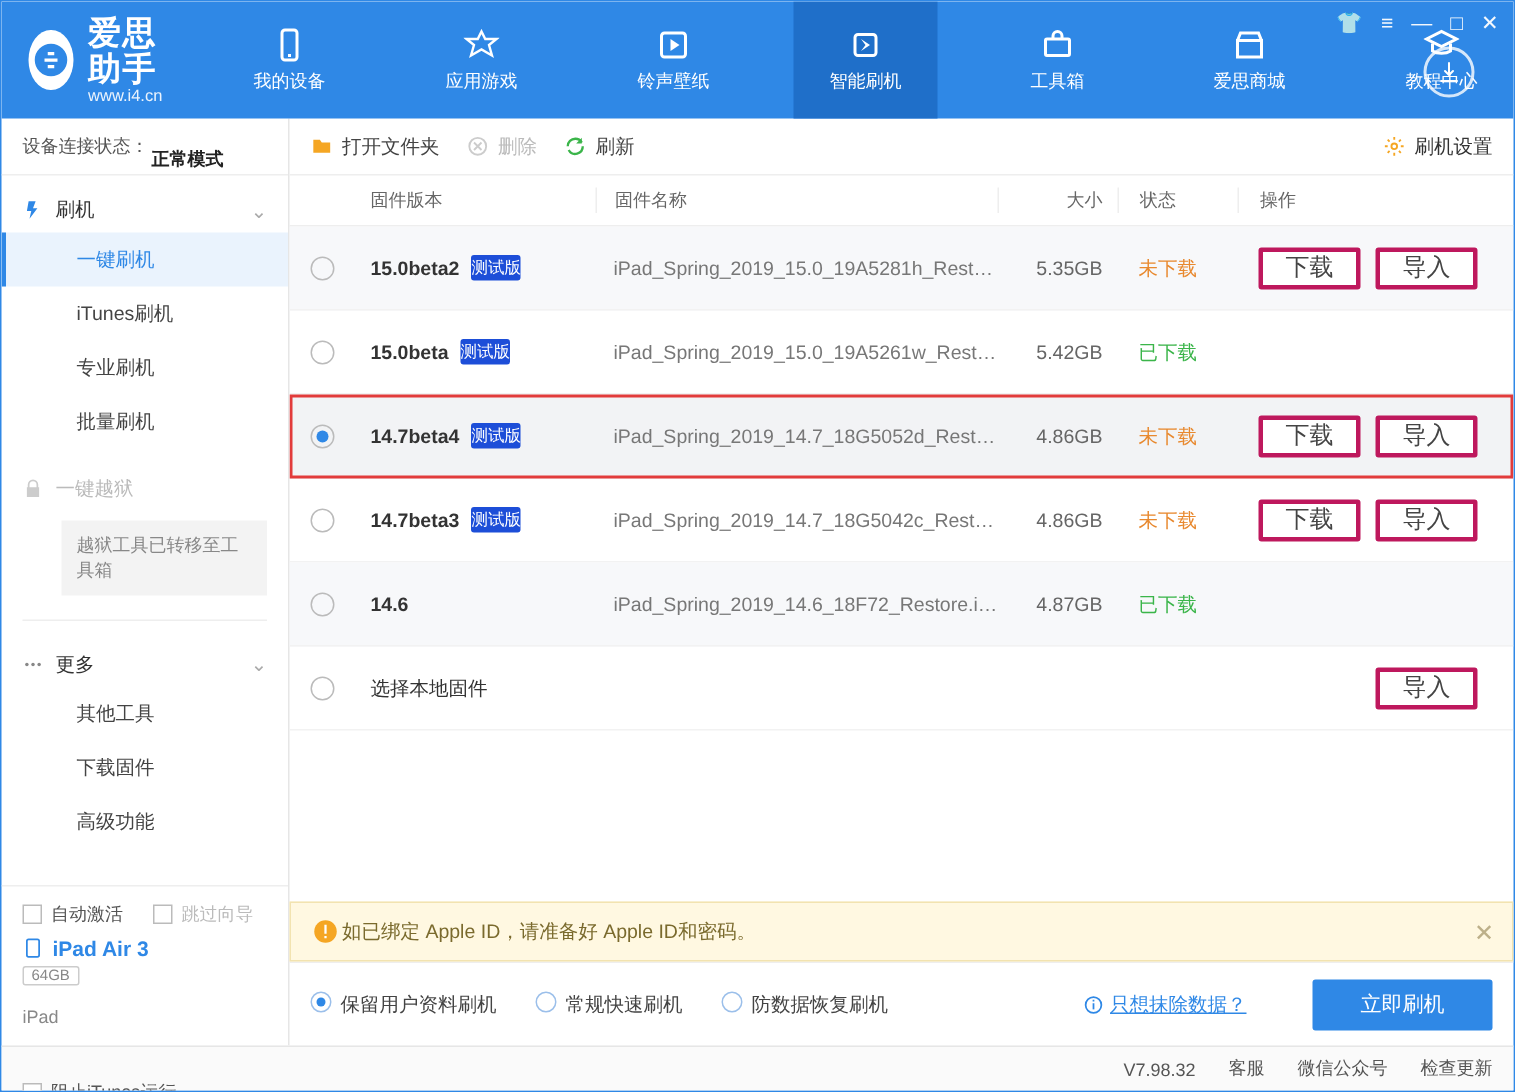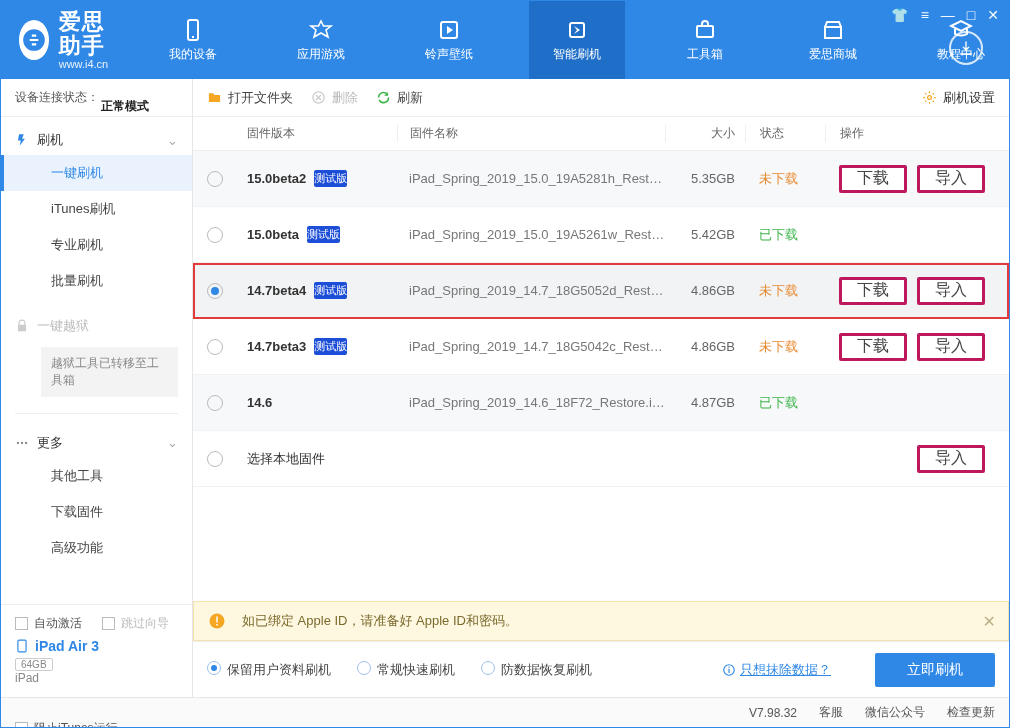--- a/index.html
+++ b/index.html
@@ -36,21 +36,21 @@
 .side-item.active::before { content: ""; position: absolute; left: 0; top: 0; bottom: 0; width: 3px; background: #2f88e6; }
 .side-note { margin: 6px 14px 6px 40px; background: #f3f3f3; color: #888; font-size: 12px; padding: 8px 10px; line-height: 1.4; }
 .side-disabled { color: #bbb !important; }
 .side-sep { height: 1px; background: #eee; margin: 6px 14px; }
 
 .side-bottom { margin-top: auto; border-top: 1px solid #eee; padding: 10px 14px 12px; font-size: 12px; color: #555; }
 .chkrow { display: flex; align-items: center; gap: 6px; margin-bottom: 4px; }
 .chkbox { width: 13px; height: 13px; border: 1px solid #bbb; background: #fff; }
 .dev-name { color: #2f88e6; font-weight: bold; font-size: 14px; margin-top: 6px; display: flex; align-items: center; gap: 6px; }
 .tag64 { display: inline-block; border: 1px solid #ccc; font-size: 10px; color: #888; padding: 0 5px; border-radius: 2px; margin-top: 4px; }
-.dev-model { color: #888; font-size: 12px; margin-top: 0; }
+.dev-model { color: #888; font-size: 12px; margin-top: 14px; }
 
 
 .main { flex: 1; display: flex; flex-direction: column; min-width: 0; }
 .toolbar { height: 38px; border-bottom: 1px solid #eee; display: flex; align-items: center; padding: 0 14px; gap: 18px; font-size: 13px; }
 .tb-btn { display: flex; align-items: center; gap: 6px; cursor: pointer; color: #444; }
 .tb-btn.disabled { color: #bbb; cursor: default; }
 .tb-btn svg { width: 15px; height: 15px; }
 .tb-right { margin-left: auto; display: flex; align-items: center; gap: 6px; color: #333; cursor: pointer; }
 .tb-right svg { width: 15px; height: 15px; }
 
@@ -71,21 +71,21 @@
 .beta { background: #1d4ed8; color: #fff; font-size: 11px; padding: 1px 0; border-radius: 2px; }
 .fname { flex: 1; color: #777; padding-left: 12px; white-space: nowrap; overflow: hidden; text-overflow: ellipsis; }
 .size { width: 80px; text-align: right; padding-right: 10px; color: #666; }
 .state { width: 80px; padding-left: 14px; }
 .state.nd { color: #e8892f; }
 .state.dl { color: #3bb54a; }
 .ops { width: 170px; padding-left: 14px; display: flex; gap: 10px; }
 .btn { width: 68px; height: 28px; border: 3px solid #be185d; background: #fff; font-size: 16px; color: #444; cursor: pointer; border-radius: 2px; }
 
 
-.notice { background: #fff8e1; border: 1px solid #f2e3b0; color: #7a6a2d; height: 40px; display: flex; align-items: center; padding: 0 14px; gap: 16px; position: relative; }
+.notice { background: #fff8e1; border: 1px solid #f2e3b0; color: #7a6a2d; height: 40px; display: flex; align-items: center; padding: 0 14px; gap: 2px; position: relative; }
 .notice .close { position: absolute; right: 12px; top: 10px; color: #bdb089; cursor: pointer; font-size: 16px; }
 .options { height: 56px; display: flex; align-items: center; padding: 0 14px; gap: 26px; border-top: 1px solid #eee; }
 .opt { display: flex; gap: 6px; font-size: 13px; color: #444; cursor: pointer; }
 .oradio { width: 14px; height: 14px; border: 1px solid #9bbfea; border-radius: 50%; position: relative; }
 .oradio.on::after { content: ""; position: absolute; inset: 3px; border-radius: 50%; background: #2f88e6; }
 .linkish { color: #2f88e6; text-decoration: underline; cursor: pointer; margin-left: auto; display: flex; align-items: center; gap: 4px; }
 .linkish svg { width: 14px; height: 14px; fill: #2f88e6; }
 .flash-btn { margin-left: 18px; width: 120px; height: 34px; background: #2f88e6; color: #fff; border: none; font-size: 14px; border-radius: 2px; cursor: pointer; }
 
 

